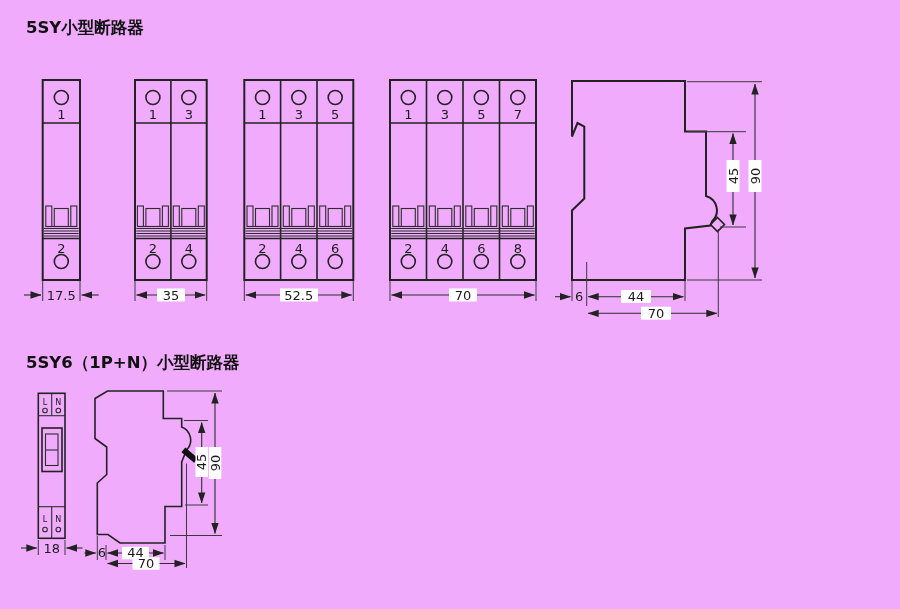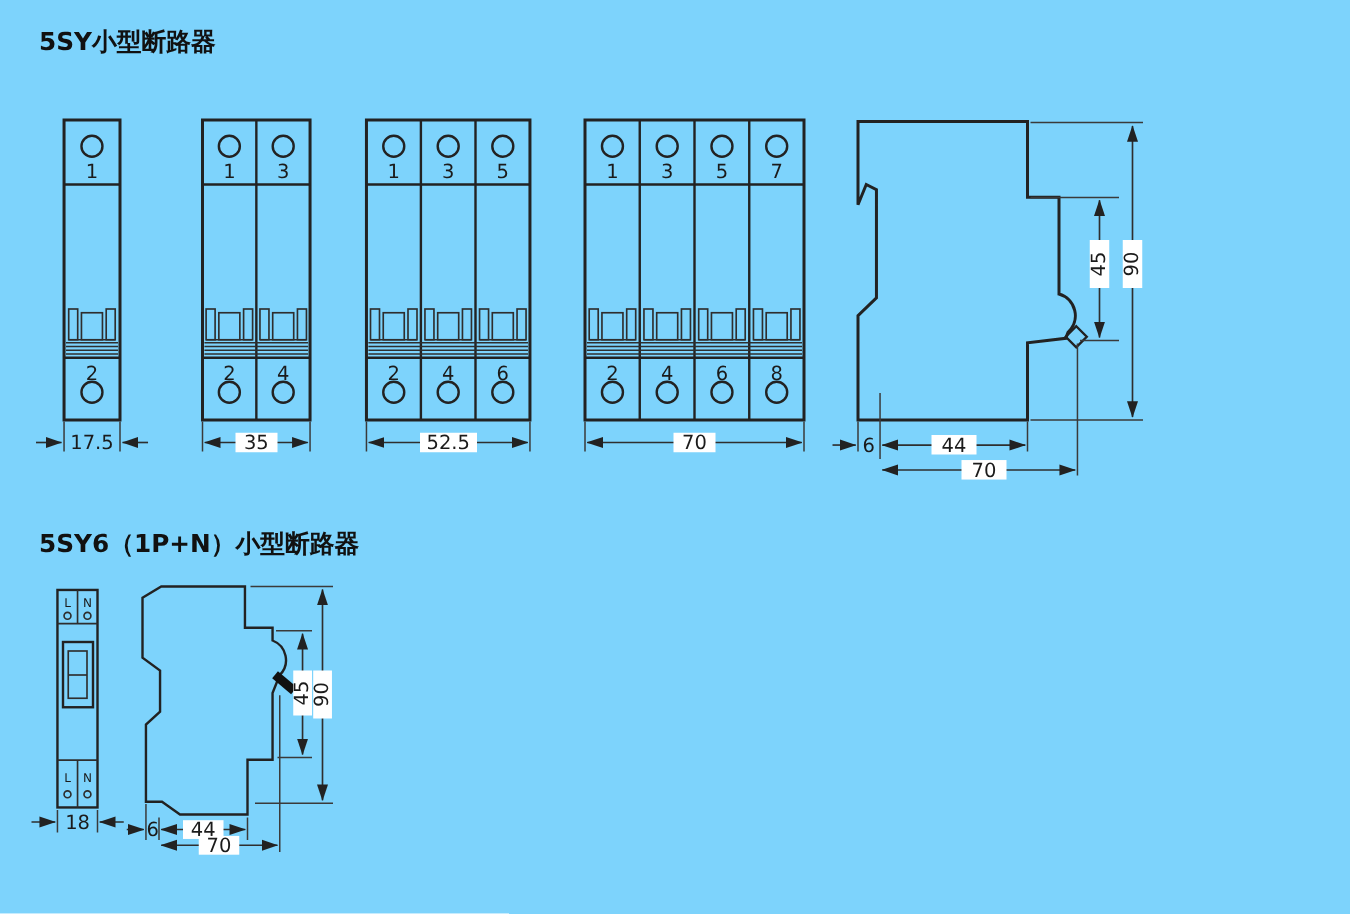--- a/index.html
+++ b/index.html
@@ -1,16 +1,16 @@
 <!DOCTYPE html>
 <html><head>
 <meta charset="utf-8">
 <style>
   html,body{margin:0;padding:0;background:#ffffff;}
-  .page{position:relative;width:900px;height:609px;background:#7dd3fc;overflow:hidden;
+  .page{position:relative;width:900px;height:609px;background:#f0abfc;overflow:hidden;
         font-family:"DejaVu Sans","Liberation Sans",sans-serif;}
   svg{position:absolute;left:0;top:0;}
   .outline{fill:none;stroke:#222;stroke-width:2;stroke-linejoin:miter;}
   .mid{fill:none;stroke:#222;stroke-width:1.6;}
   .thin{fill:none;stroke:#2e2e2e;stroke-width:1.1;}
   .ext{fill:none;stroke:#3a3a3a;stroke-width:1;}
   .dimline{fill:none;stroke:#2e2e2e;stroke-width:1.1;}
   .num{font-size:13px;fill:#1b1b1b;text-anchor:middle;}
   .dimtext{font-size:13px;fill:#1b1b1b;text-anchor:middle;}
   .tiny{font-size:8px;fill:#1b1b1b;text-anchor:middle;}

